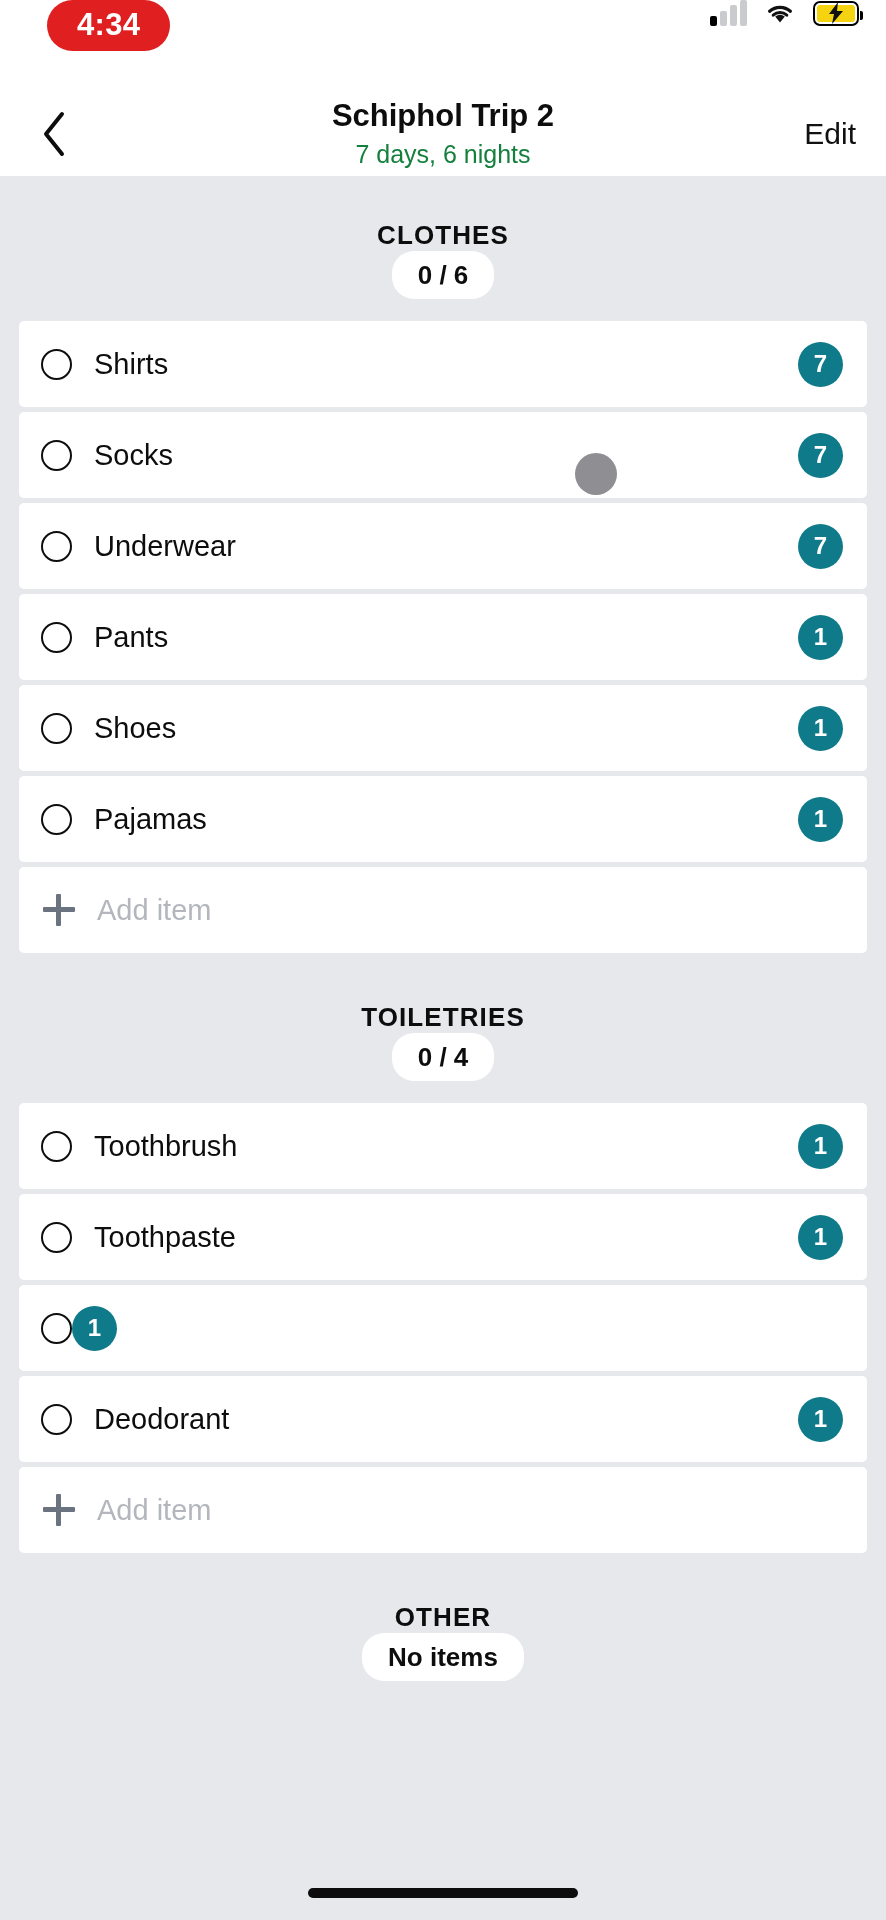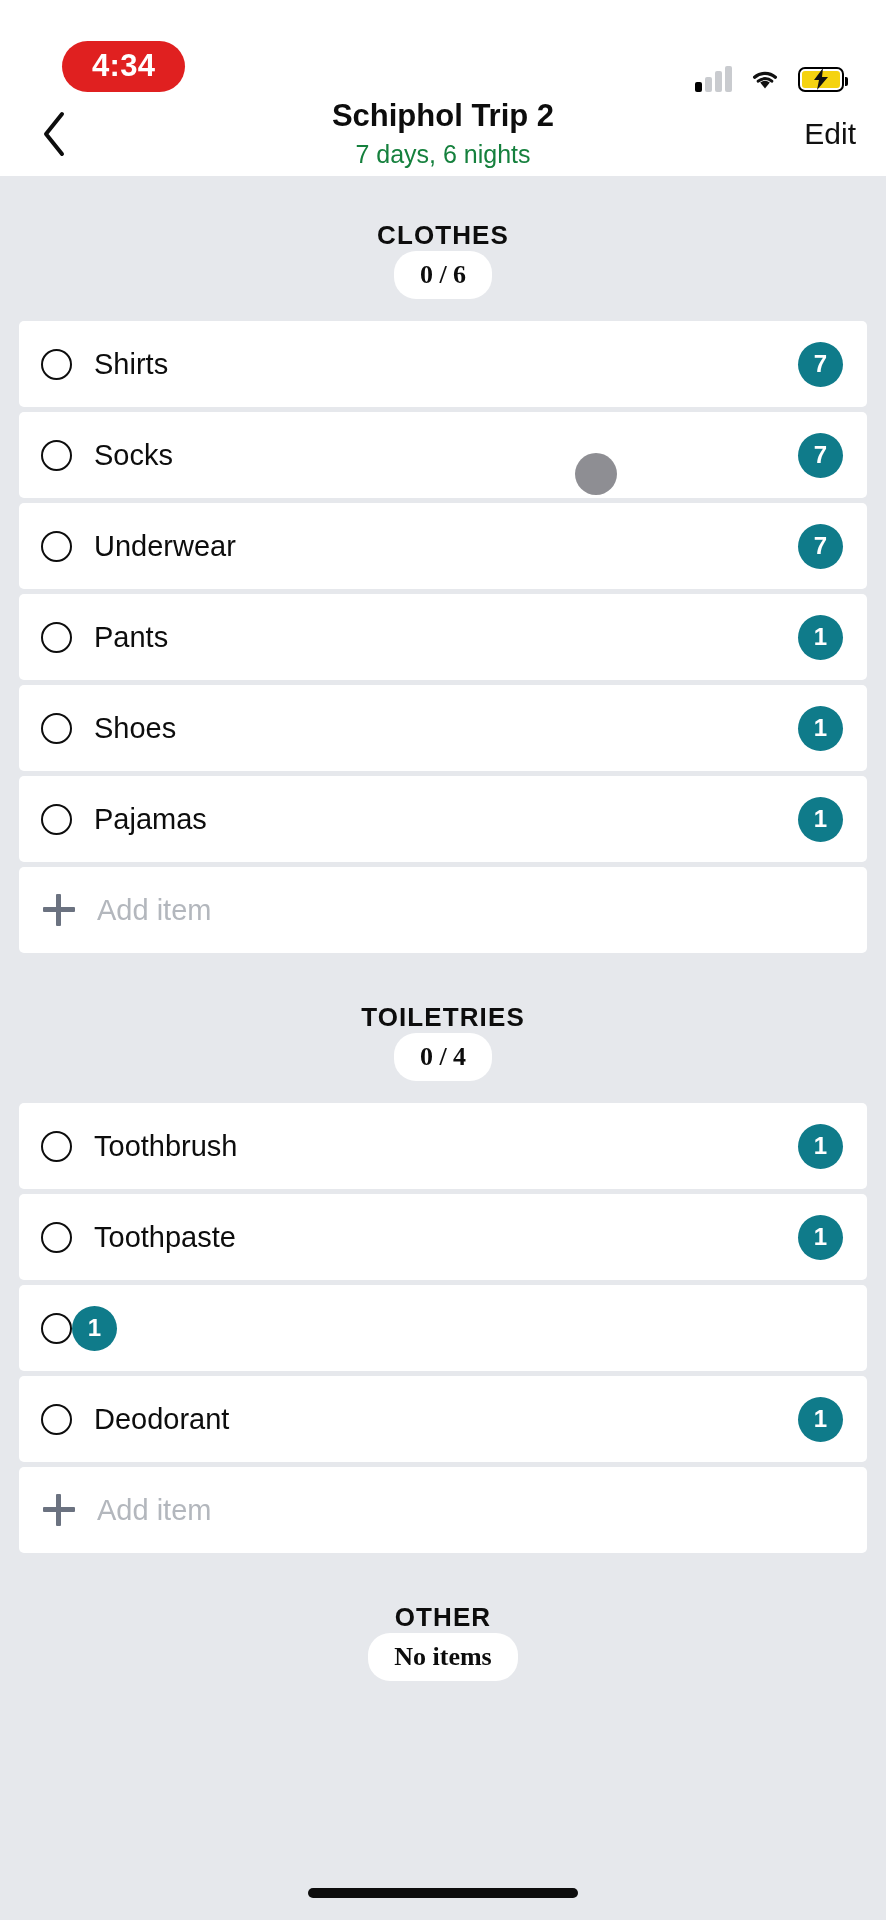--- a/index.html
+++ b/index.html
@@ -7,22 +7,22 @@
     width:886px; height:1920px;
     background:#ffffff;
     font-family:"Liberation Sans", sans-serif;
     overflow:hidden;
   }
   .phone { position:relative; width:886px; height:1920px; background:#e6e8ec; }
 
   
   .statusbar {
     position:relative; height:92px; background:#ffffff;
-    display:flex; align-items:flex-end; justify-content:space-between;
-    padding:0 34px;
+    display:flex; align-items:flex-start; justify-content:space-between;
+    padding:0 19px;
   }
   .time-pill {
     background:#e02020; color:#ffffff;
     font-size:31px; font-weight:bold;
     border-radius:28px; padding:9px 30px 11px;
     letter-spacing:.3px; line-height:1;
     margin-left:28px;
   }
   .status-icons { display:flex; align-items:center; gap:17px; margin-right:8px; }
   .signal { display:flex; align-items:flex-end; gap:3px; height:26px; }
@@ -76,21 +76,21 @@
     padding:44px 30px 22px 30px;
     flex-direction:column;
   }
   .section-title {
     font-size:26px; font-weight:bold; letter-spacing:1.1px; color:#0d0d0d;
   }
   .count-pill {
     background:#ffffff; border-radius:22px;
     font-size:26px; font-weight:bold; color:#0d0d0d;
     padding:11px 26px; line-height:1;
-    min-width:96px; text-align:center;font-family:Liberation Serif, serif;
+    min-width:96px; text-align:center;
   }
 
   .rows { padding:0 19px; }
   .row {
     background:#ffffff; border-radius:5px;
     height:86px; margin-bottom:5px;
     display:flex; align-items:center; padding:0 18px 0 22px;
     position:relative;
   }
   .checkbox {

